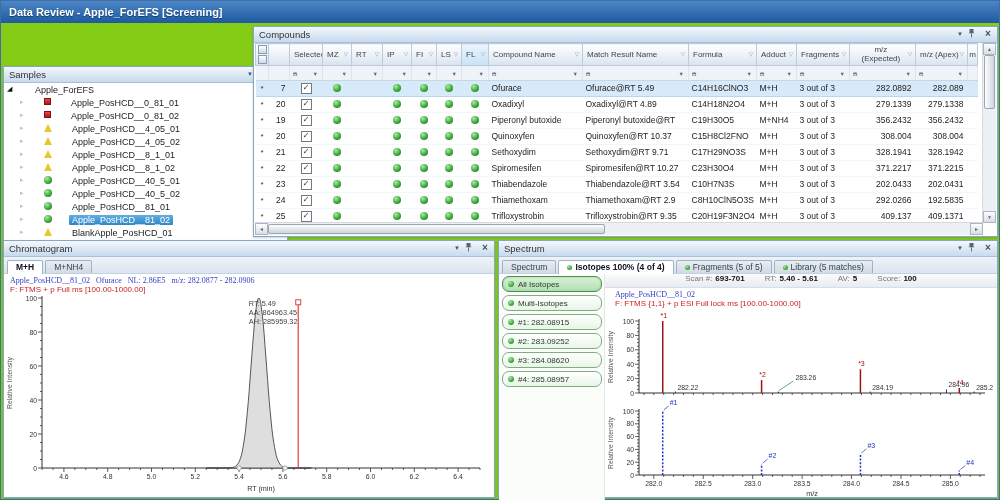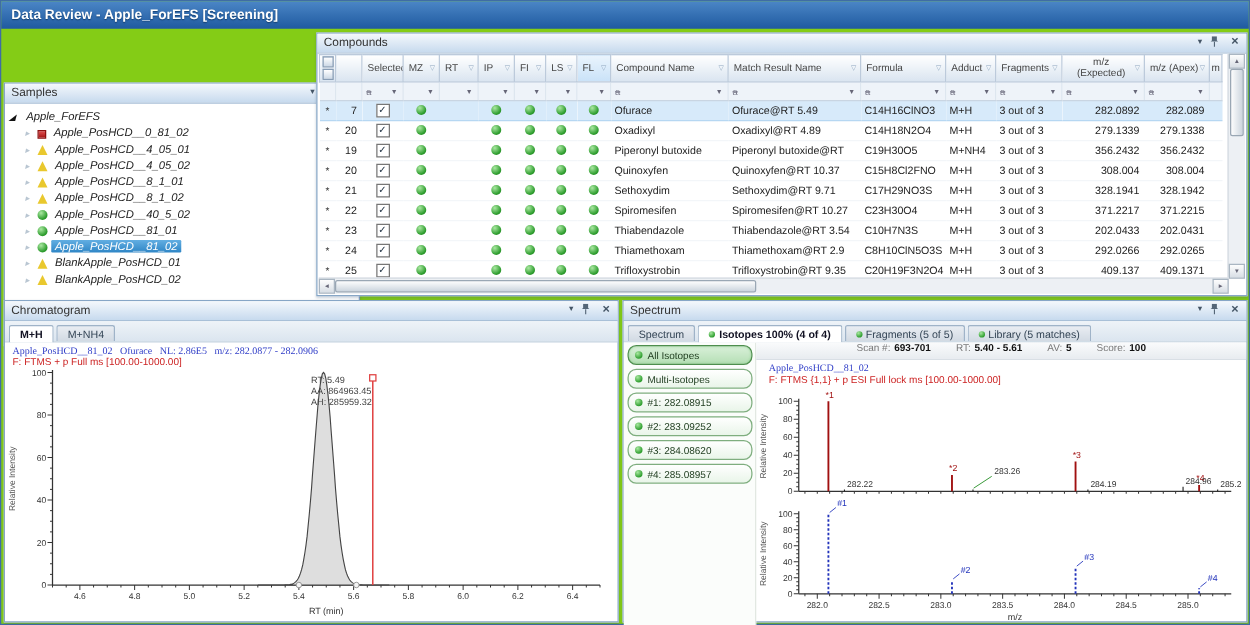--- a/index.html
+++ b/index.html
@@ -11,21 +11,21 @@
   #panel-compounds{left:252px;top:25px;width:745px;height:211px;}
   #panel-chrom{left:2px;top:239px;width:492px;height:258px;}
   #panel-spec{left:497px;top:239px;width:500px;height:258px;}
   .phead{height:15px;background:linear-gradient(#f4f8fc,#c7daee);border-bottom:1px solid #a9c0d8;display:flex;align-items:center;padding:0 3px 0 5px;font-size:9.5px;color:#333;}
   .ptitle{flex:1;}
   .picons{display:flex;gap:2px;align-items:center;}
   .pic{width:12px;height:11px;text-align:center;font-size:6px;line-height:11px;color:#456;cursor:default;}
   .pic.x{font-size:10px;font-weight:bold;line-height:10px;}
   
   .samples-body{padding:2px 0 0 3px;font-size:9px;color:#222;}
-  .trow{height:13px;display:flex;align-items:flex-end;gap:3px;white-space:nowrap;font-style:italic;}
+  .trow{height:13px;display:flex;align-items:flex-start;gap:17px;white-space:nowrap;}
   .trow .exp{color:#111;font-size:7px;width:8px;}
   .trow .exp2{color:#b9c6d2;font-size:7px;width:7px;margin-left:13px;}
   .lbl{padding:0 3px;}
   .trow.sel .lbl{background:linear-gradient(#62aee2,#2f86c6);color:#fff;border-radius:1px;}
   .dot-g{width:8px;height:8px;border-radius:50%;background:radial-gradient(circle at 35% 30%,#abe8a2,#2f9e2f 65%,#1d7a1d);flex:none;}
   .sq-r{width:7px;height:7px;background:linear-gradient(#e05050,#a81515);border:1px solid #8c0f0f;box-sizing:border-box;flex:none;}
   .tri-y{width:0;height:0;border-left:4.5px solid transparent;border-right:4.5px solid transparent;border-bottom:8px solid #e9c82e;flex:none;}
   
   .tblwrap{position:absolute;top:16px;left:1px;right:14px;bottom:13px;overflow:hidden;background:#fff;}
   table{border-collapse:collapse;table-layout:fixed;font-size:8.5px;color:#222;}
@@ -94,20 +94,25 @@
     </div>
     <div class="samples-body">
       <div class="trow">
         <span class="exp">◢</span>
         <span class="lbl">Apple_ForEFS</span>
       </div>
       <div id="samples-tree">
           <div class="trow">
             <span class="exp2">▸</span>
             <span class="sq-r"></span>
+            <span class="lbl">Apple_PosHCD__0_81_01</span>
+          </div>
+          <div class="trow">
+            <span class="exp2">▸</span>
+            <span class="sq-r"></span>
             <span class="lbl">Apple_PosHCD__0_81_02</span>
           </div>
           <div class="trow">
             <span class="exp2">▸</span>
             <span class="tri-y"></span>
             <span class="lbl">Apple_PosHCD__4_05_01</span>
           </div>
           <div class="trow">
             <span class="exp2">▸</span>
             <span class="tri-y"></span>
@@ -115,20 +120,25 @@
           </div>
           <div class="trow">
             <span class="exp2">▸</span>
             <span class="tri-y"></span>
             <span class="lbl">Apple_PosHCD__8_1_01</span>
           </div>
           <div class="trow">
             <span class="exp2">▸</span>
             <span class="tri-y"></span>
             <span class="lbl">Apple_PosHCD__8_1_02</span>
+          </div>
+          <div class="trow">
+            <span class="exp2">▸</span>
+            <span class="dot-g"></span>
+            <span class="lbl">Apple_PosHCD__40_5_01</span>
           </div>
           <div class="trow">
             <span class="exp2">▸</span>
             <span class="dot-g"></span>
             <span class="lbl">Apple_PosHCD__40_5_02</span>
           </div>
           <div class="trow">
             <span class="exp2">▸</span>
             <span class="dot-g"></span>
             <span class="lbl">Apple_PosHCD__81_01</span>
@@ -627,21 +637,21 @@
                 <div class="icwrap">
                   <div class="dot-g"></div>
                 </div>
               </td>
               <td class="txt">Thiamethoxam</td>
               <td class="txt">Thiamethoxam@RT 2.9</td>
               <td class="txt">C8H10ClN5O3S</td>
               <td class="txt">M+H</td>
               <td class="txt">3 out of 3</td>
               <td class="right">292.0266</td>
-              <td class="right">292.0265</td>
+              <td class="right">192.5835</td>
               <td></td>
             </tr>
             <tr>
               <td class="exp">*</td>
               <td class="right">25</td>
               <td class="c">
                 <div class="cb">✓</div>
               </td>
               <td class="c">
                 <div class="icwrap">

